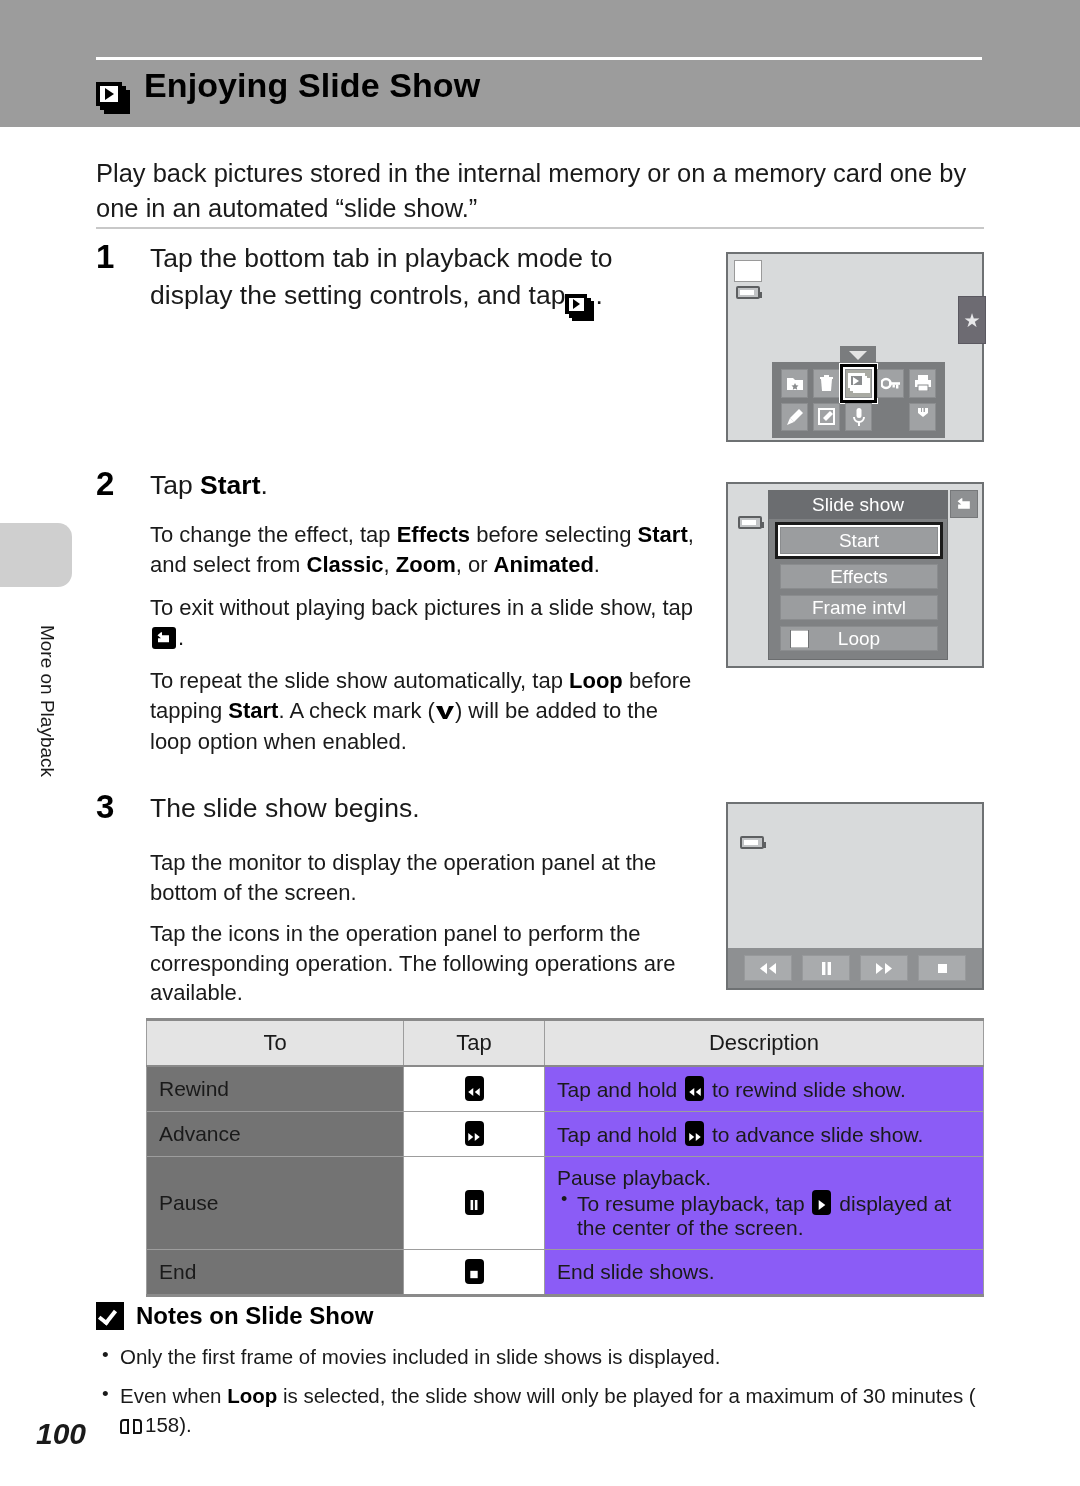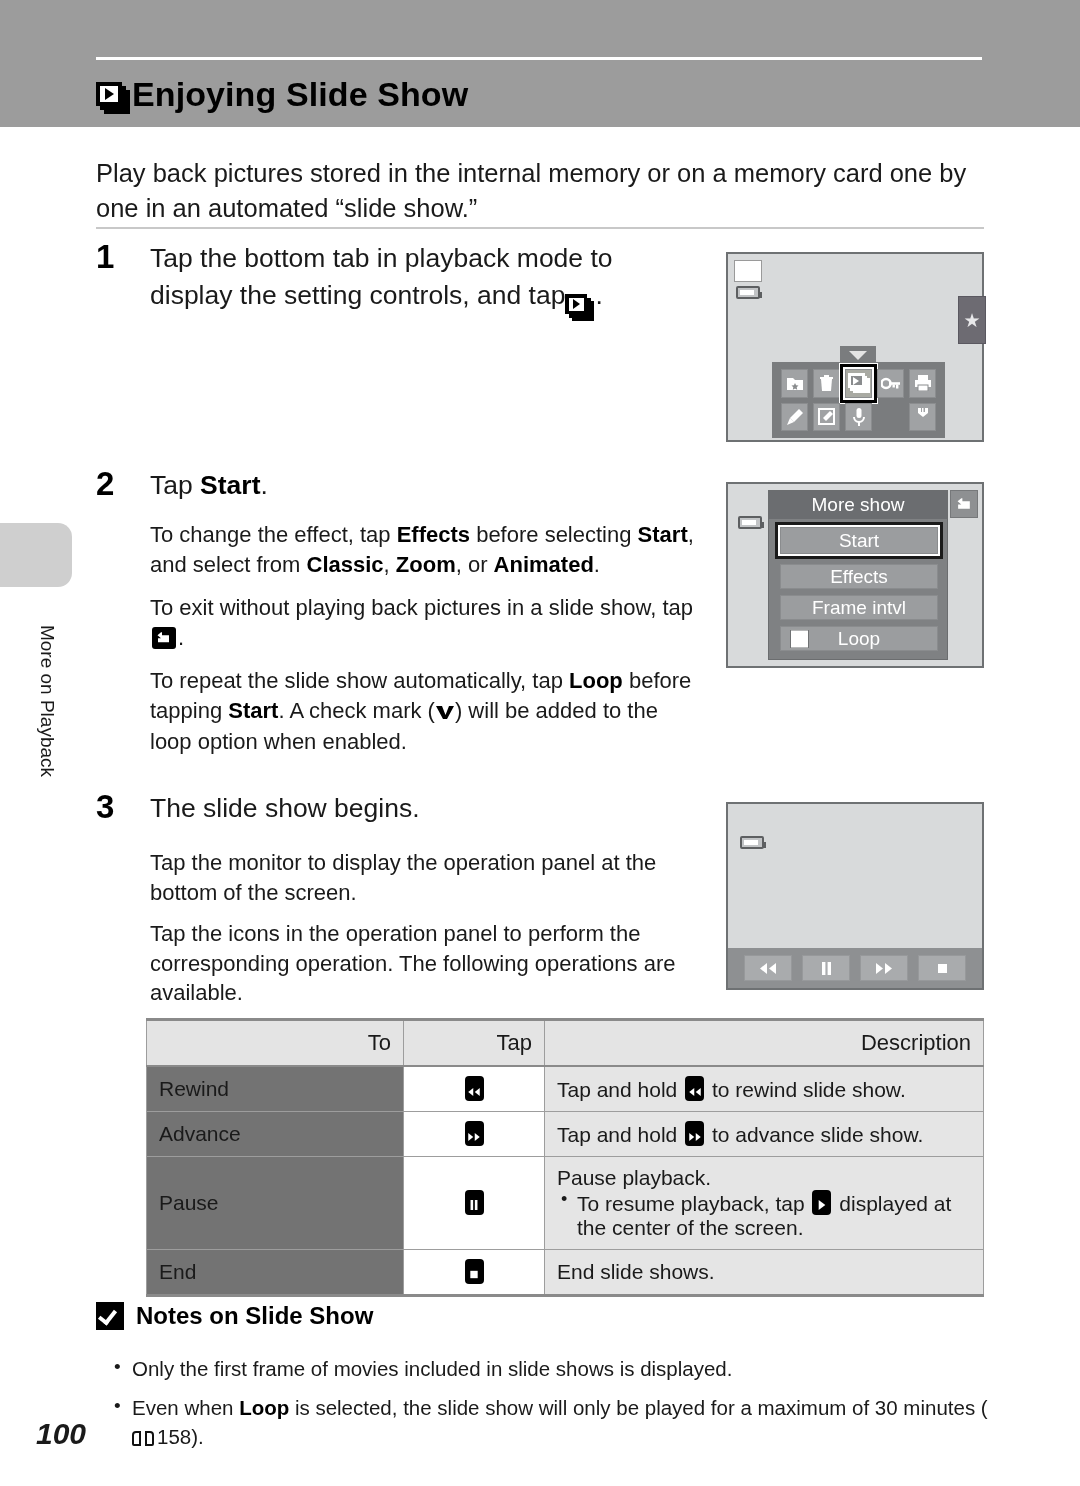--- a/index.html
+++ b/index.html
@@ -16,21 +16,21 @@
   
   .header-band{
     position:absolute;left:0;top:0;width:1080px;height:127px;
     background:#9c9c9c;
   }
   .header-rule{
     position:absolute;left:96px;top:57px;width:886px;height:3px;background:#ffffff;
   }
   .header-title{
     position:absolute;left:96px;top:66px;
-    display:flex;align-items:flex-end;gap:0;
+    display:flex;align-items:flex-start;gap:12px;
     font-size:34px;font-weight:bold;letter-spacing:.1px;color:#000;
   }
   .hdr-ico{display:inline-block;}
 
   
   .slidestack{position:relative;display:inline-block;vertical-align:-3px;}
   .slidestack .s3,.slidestack .s2{position:absolute;background:#000;}
   .slidestack .s1{position:relative;background:#000;display:flex;align-items:center;justify-content:center;}
   .slidestack .tri{
     width:0;height:0;border-style:solid;border-color:transparent;
@@ -167,26 +167,26 @@
   
   .tbl{
     position:absolute;left:146px;top:1018px;width:838px;
     border-collapse:collapse;font-size:21px;color:#1a1a1a;
   }
   .tbl th,.tbl td{
     border:1px solid #9d9d9d;
     padding:9px 12px;vertical-align:middle;
   }
   .tbl thead th{
-    background:#e4e4e4;font-weight:normal;text-align:right;font-size:22px;
+    background:#e4e4e4;font-weight:normal;text-align:center;font-size:22px;
     border-top:3px solid #8a8a8a;border-bottom:2px solid #8a8a8a;
   }
   .tbl td.c-to{background:#737373;width:232px;text-align:left;}
   .tbl td.c-tap{background:#ffffff;width:116px;text-align:center;}
-  .tbl td.c-desc{background:#e5e5e5;text-align:left;}
+  .tbl td.c-desc{background:#8b5cf6;text-align:left;}
   .tbl tr.last td{border-bottom:3px solid #8a8a8a;}
   .desc-list{margin:0;padding-left:0;list-style:none;}
   .desc-list li{position:relative;padding-left:20px;}
   .desc-list li:before{
     content:"•";position:absolute;left:4px;top:-1px;font-size:18px;
   }
 
   
   .kglyph{
     display:inline-block;vertical-align:-4px;
@@ -204,21 +204,21 @@
   .check-box-ico{
     width:28px;height:28px;background:#000;position:relative;
   }
   .check-box-ico:after{
     content:"";position:absolute;left:6px;top:5px;width:7px;height:13px;
     border:solid #fff;border-width:0 4px 4px 0;transform:rotate(38deg);
   }
   .notes-list{
     position:absolute;left:96px;top:1342px;width:890px;
     font-size:20.5px;line-height:29px;color:#1a1a1a;
-    margin:12px;padding:0;list-style:none;
+    margin:0;padding:0;list-style:none;
   }
   .notes-list li{position:relative;padding-left:24px;margin-bottom:10px;}
   .notes-list li:before{content:"•";position:absolute;left:6px;top:-2px;font-size:19px;}
 
   .book-ico{
     display:inline-block;vertical-align:-3px;width:22px;height:16px;position:relative;margin-right:3px;
   }
   .book-ico:before,.book-ico:after{
     content:"";position:absolute;top:0;width:9px;height:15px;
     border:2px solid #111;box-sizing:border-box;
@@ -377,21 +377,21 @@
             </svg></span><span>) will be added to the loop option when enabled.</span></p>
     </div>
   </div>
 
   <div class="screen" style="left:726px;top:482px;width:258px;height:186px;">
     <div class="battery" style="left:10px;top:32px;width:24px;height:13px;">
         <span class="fill"></span>
       </div>
 
     <div class="menu-wrap" style="left:40px;top:6px;width:180px;height:170px;">
-      <div class="menu-title">More show</div>
+      <div class="menu-title">Slide show</div>
 
       <div class="menu-item sel" style="left:11px;top:36px;width:158px;height:27px;">
         <span>Start</span>
       </div>
       <div class="menu-item" style="left:11px;top:73px;width:158px;height:25px;">
         <span>Effects</span>
       </div>
       <div class="menu-item" style="left:11px;top:104px;width:158px;height:25px;">
         <span>Frame intvl</span>
       </div>

